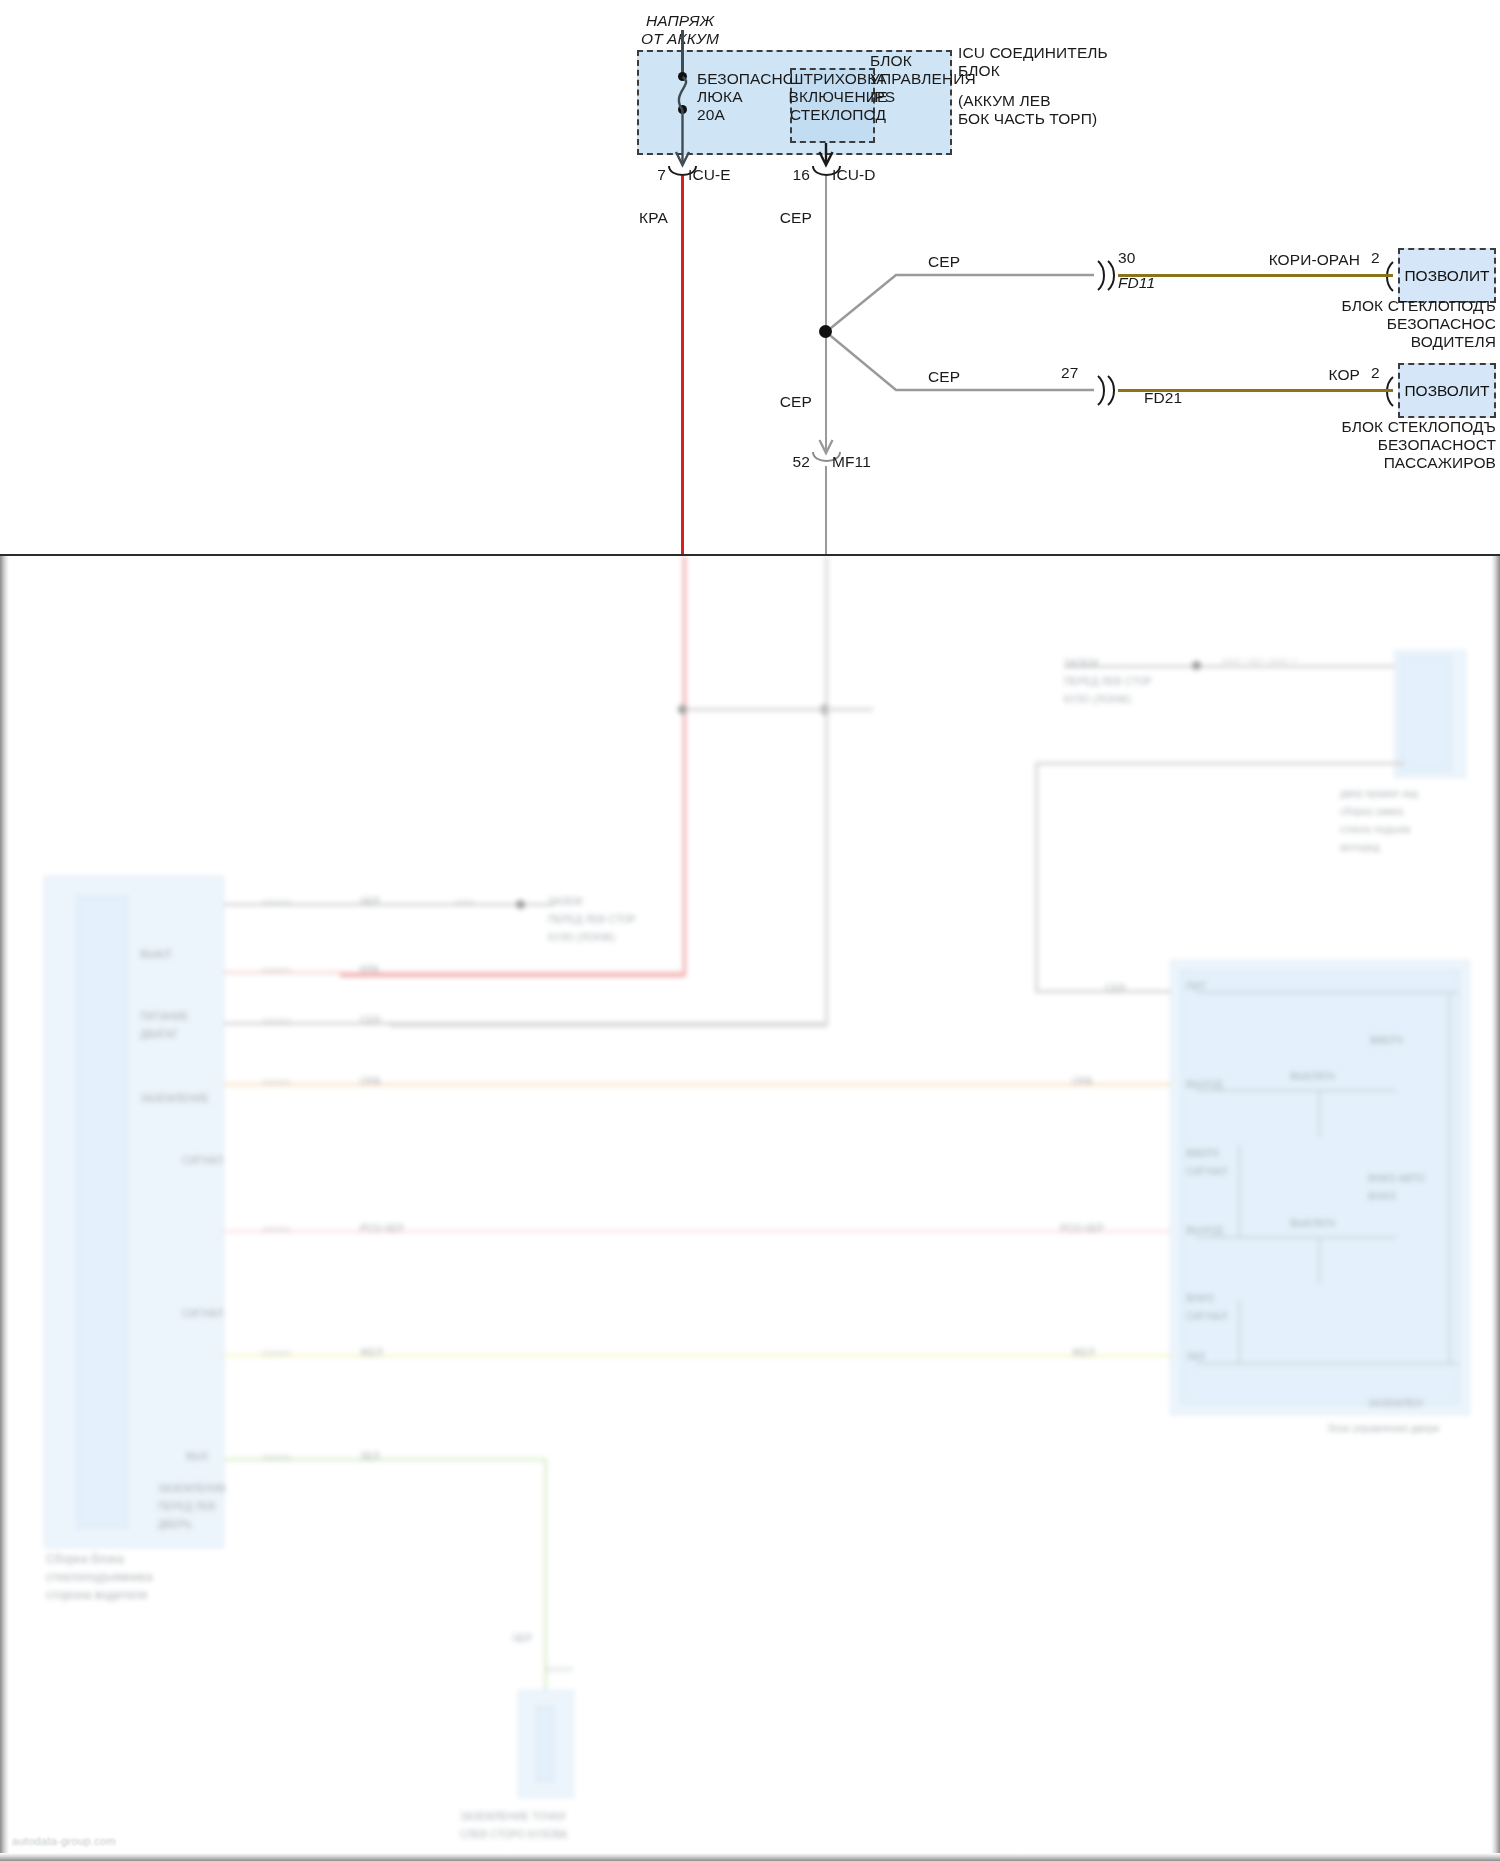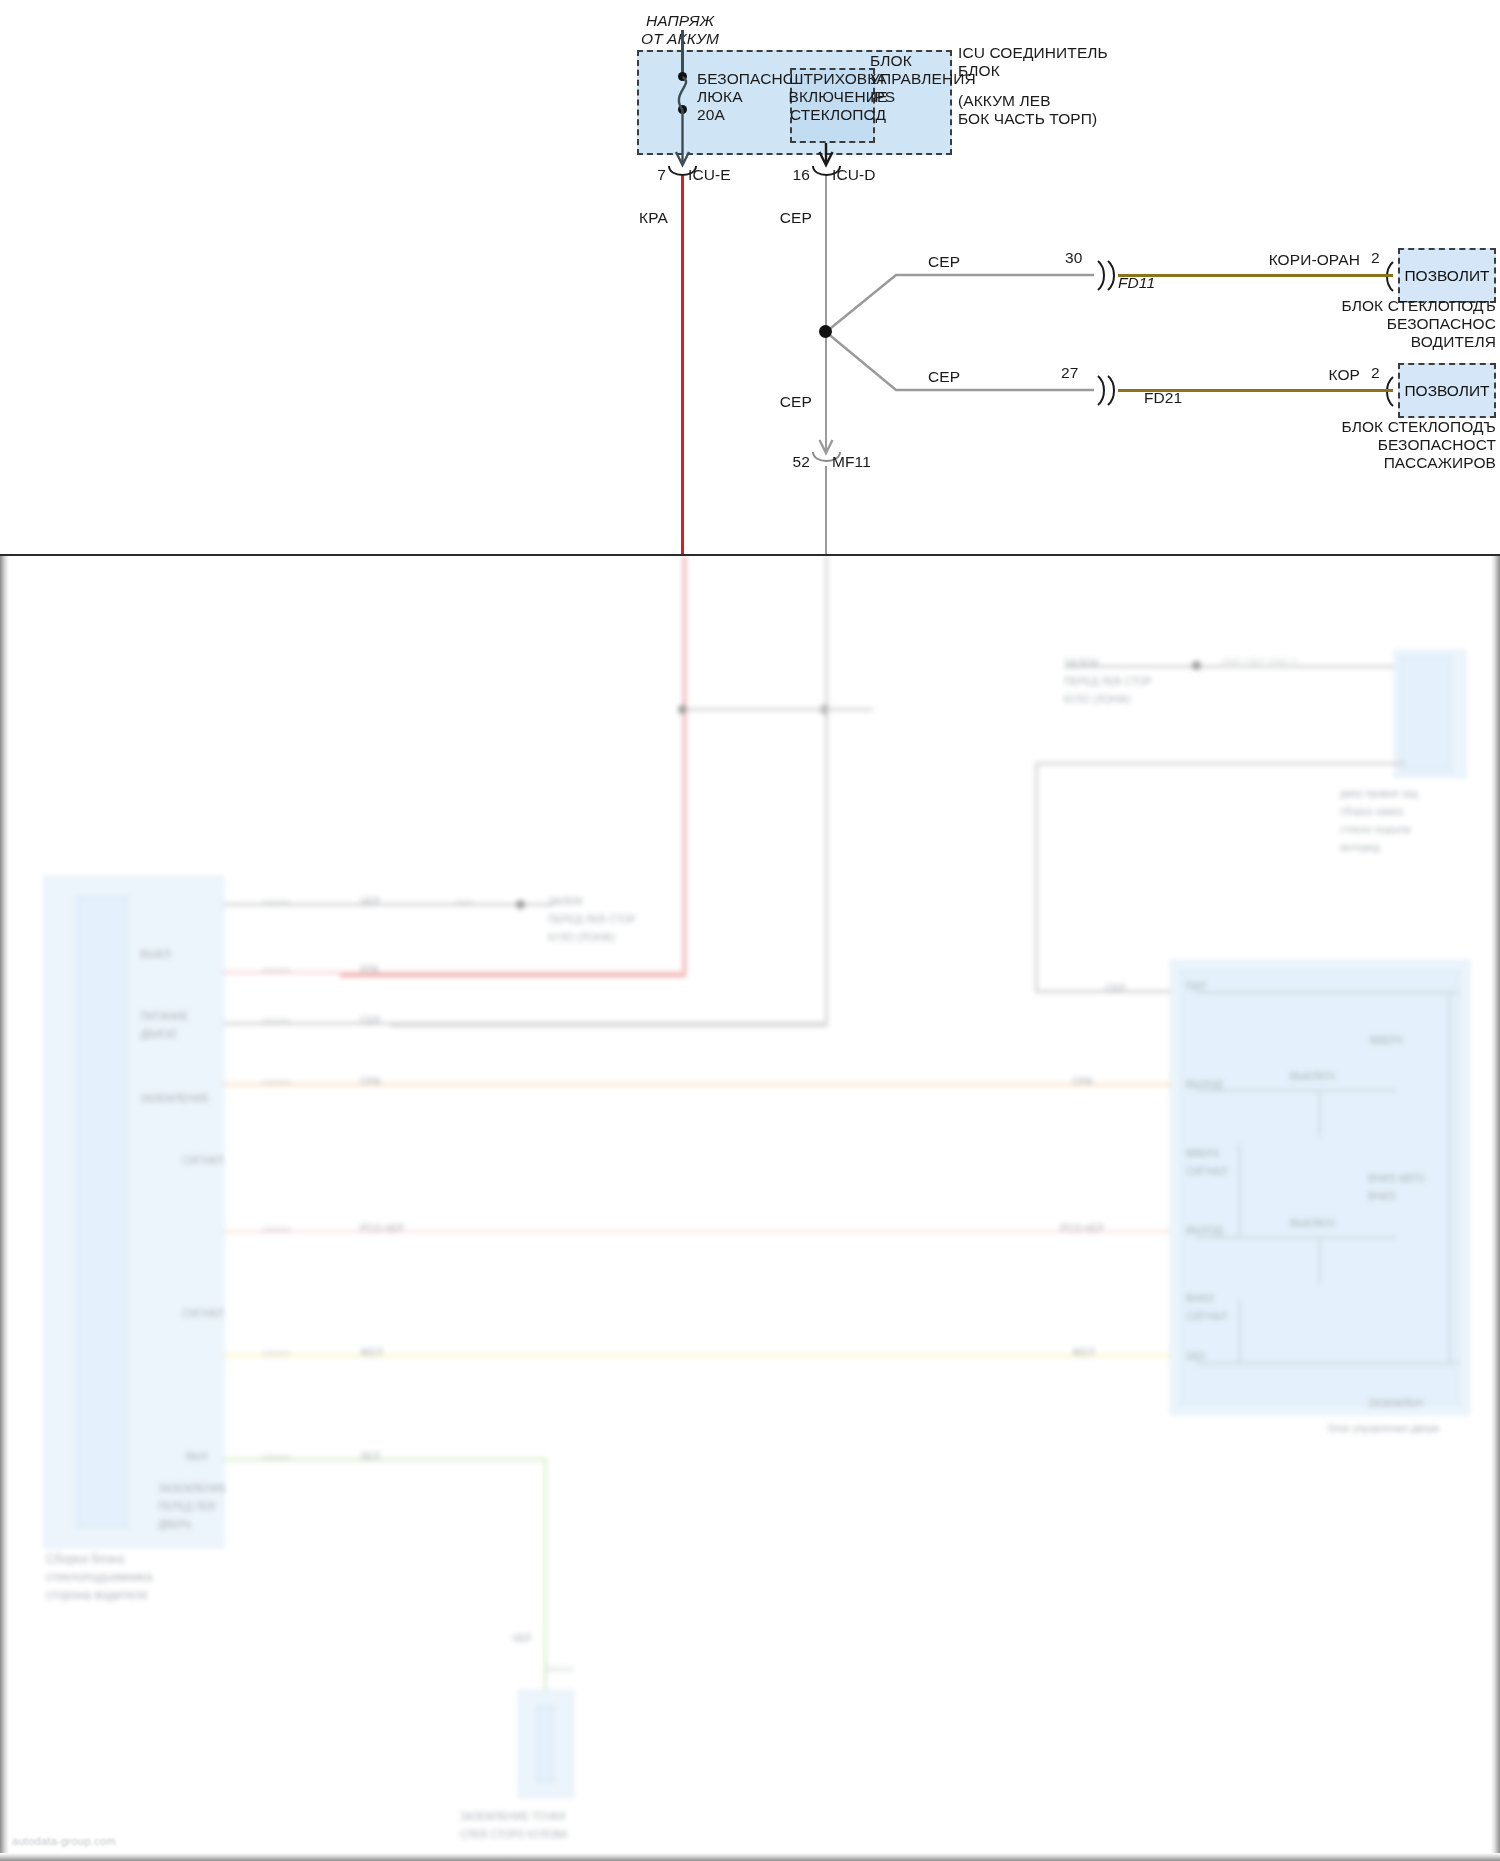--- a/index.html
+++ b/index.html
@@ -342,21 +342,21 @@
     <div class="txt r" style="left:752px; top:393px; width:60px;">СЕР</div>
 
     <div class="node-dot" style="left:819px; top:325px;"></div>
 
     <div class="txt" style="left:928px; top:253px;">СЕР</div>
     <div class="txt" style="left:928px; top:368px;">СЕР</div>
 
     <div class="txt r" style="left:772px; top:453px; width:38px;">52</div>
     <div class="txt" style="left:832px; top:453px;">MF11</div>
 
-    <div class="txt" style="left:1065px; top:249px;">30</div>
+    <div class="txt" style="left:1118px; top:249px;">30</div>
     <div class="txt" style="left:1118px; top:274px;font-style:italic;">FD11</div>
 
     <div class="txt" style="left:1061px; top:364px;">27</div>
     <div class="txt" style="left:1118px; top:389px;margin-left:26px;">FD21</div>
 
     <div class="wire h olive" style="left:1118px; top:274px; width:275px;"></div>
     <div class="wire h olive" style="left:1118px; top:389px; width:275px;"></div>
 
     <div class="txt r" style="left:1210px; top:251px; width:150px;">КОРИ-ОРАН</div>
     <div class="txt r" style="left:1230px; top:366px; width:130px;">КОР</div>

